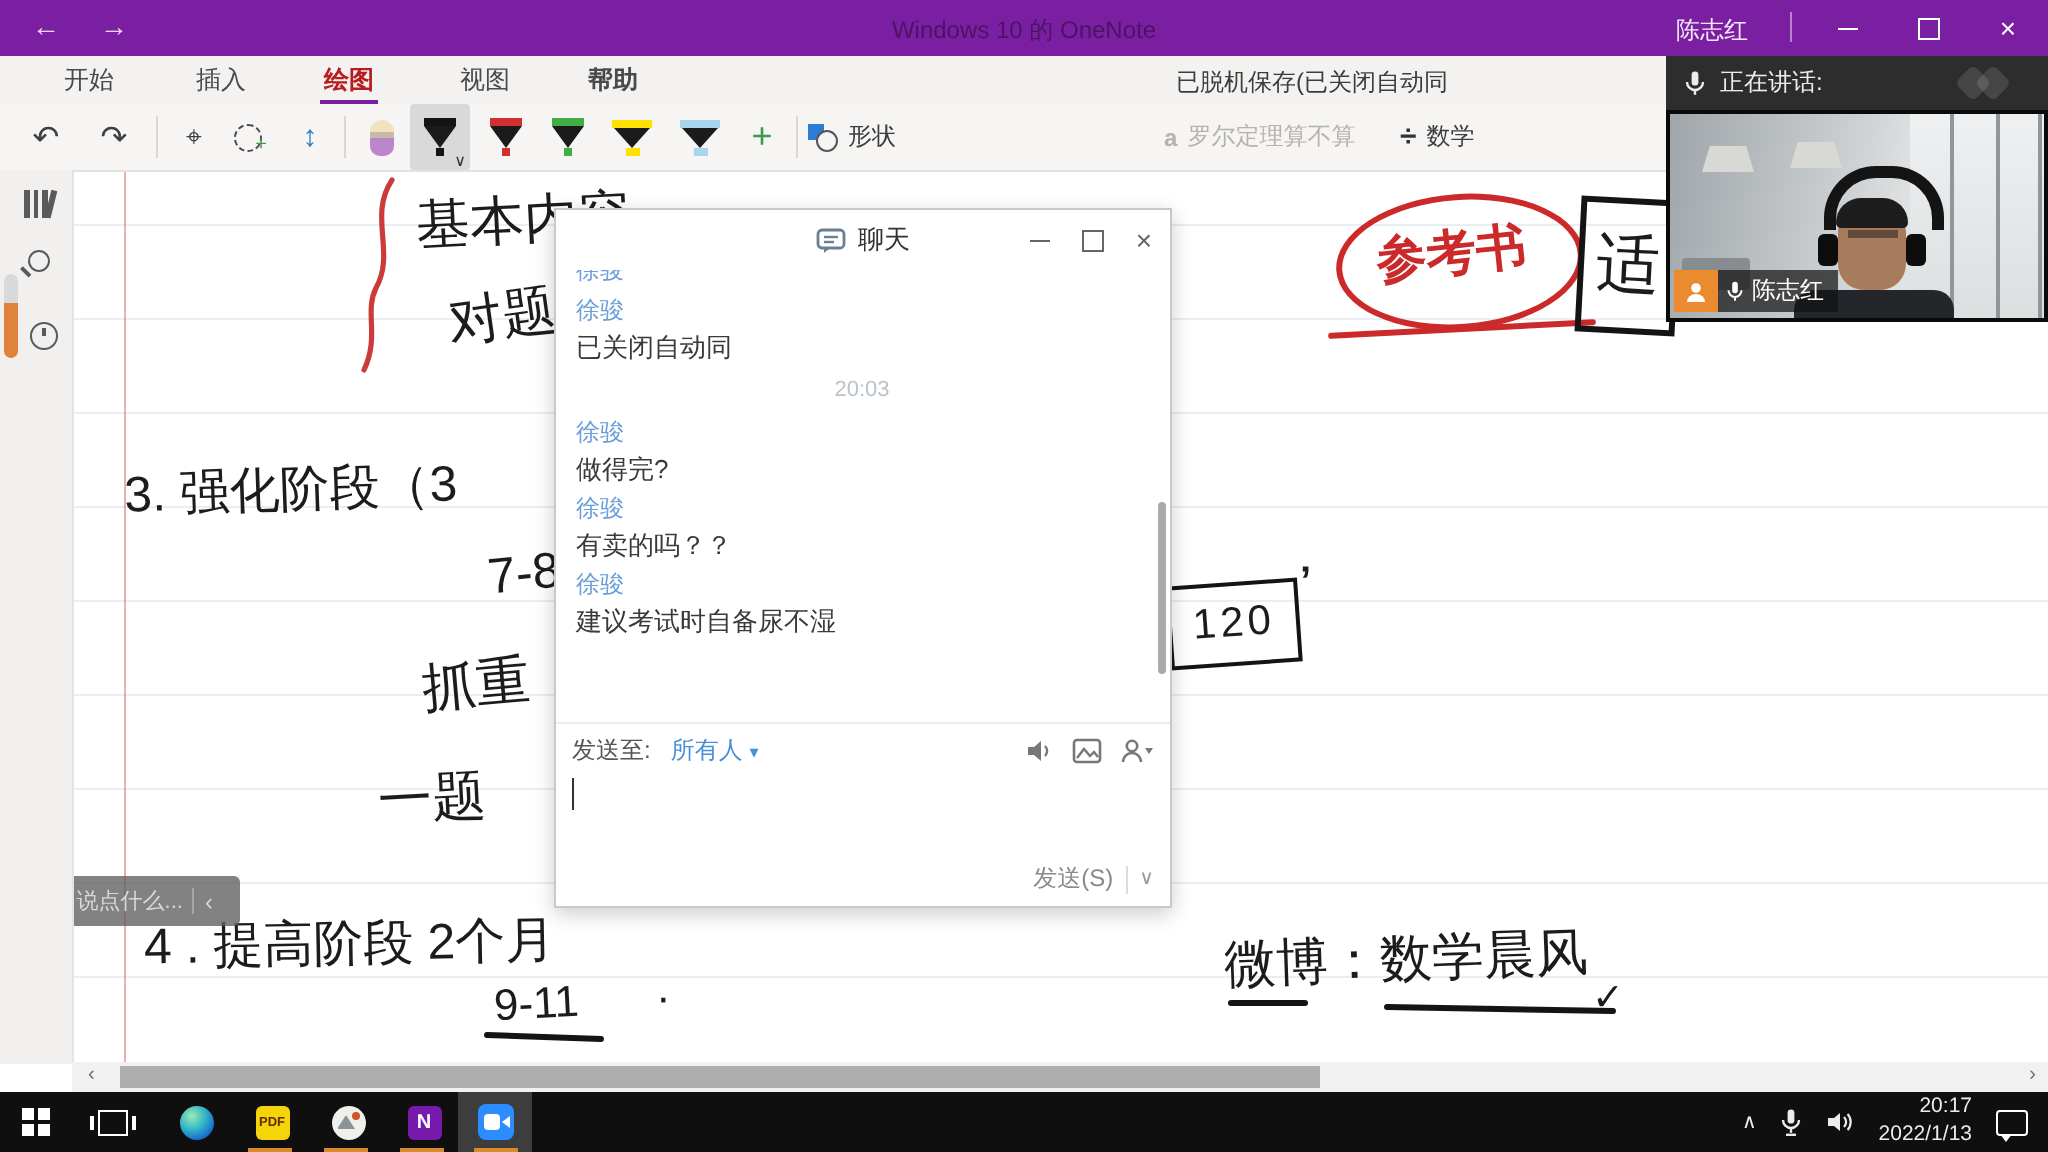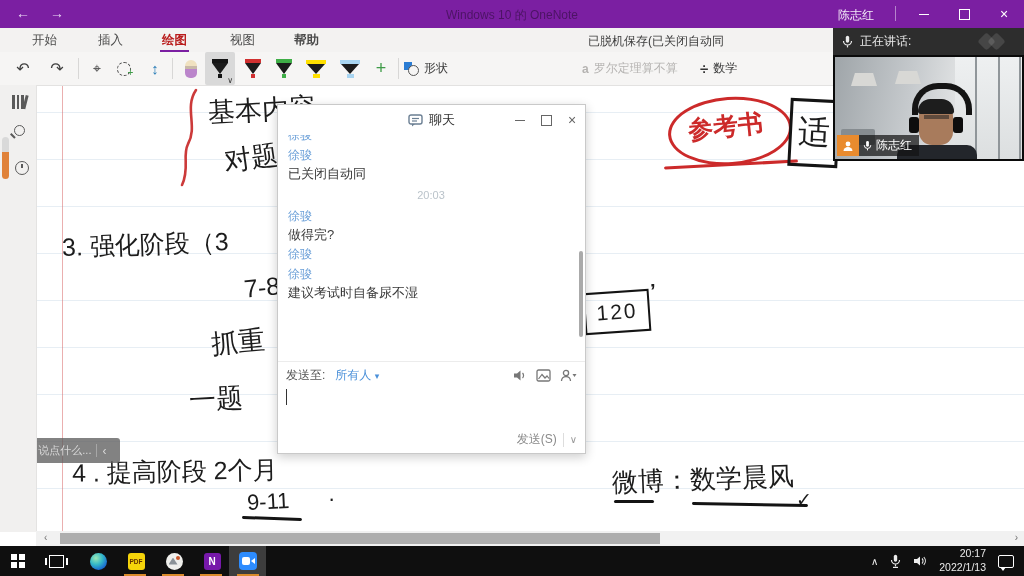--- a/index.html
+++ b/index.html
@@ -209,20 +209,21 @@
     <div class="chat-ctl cc-close" style="right:0;">×</div>
 
     <div class="chat-msgs">
         <div class="cm-name">徐骏</div>
         <div class="cm-name">徐骏</div>
         <div class="cm-text">已关闭自动同</div>
         <div class="cm-time">20:03</div>
         <div class="cm-name">徐骏</div>
         <div class="cm-text">做得完?</div>
         <div class="cm-name">徐骏</div>
+        <div class="cm-text">有卖的吗？？</div>
         <div class="cm-name">徐骏</div>
         <div class="cm-text">建议考试时自备尿不湿</div>
       </div>
     <div class="chat-scroll"></div>
 
     <div class="chat-sendbar">
       <span>发送至:</span>
       <span class="sendto-val">
         <span>所有人</span>
         <span style="font-size:9px;">▾</span>

